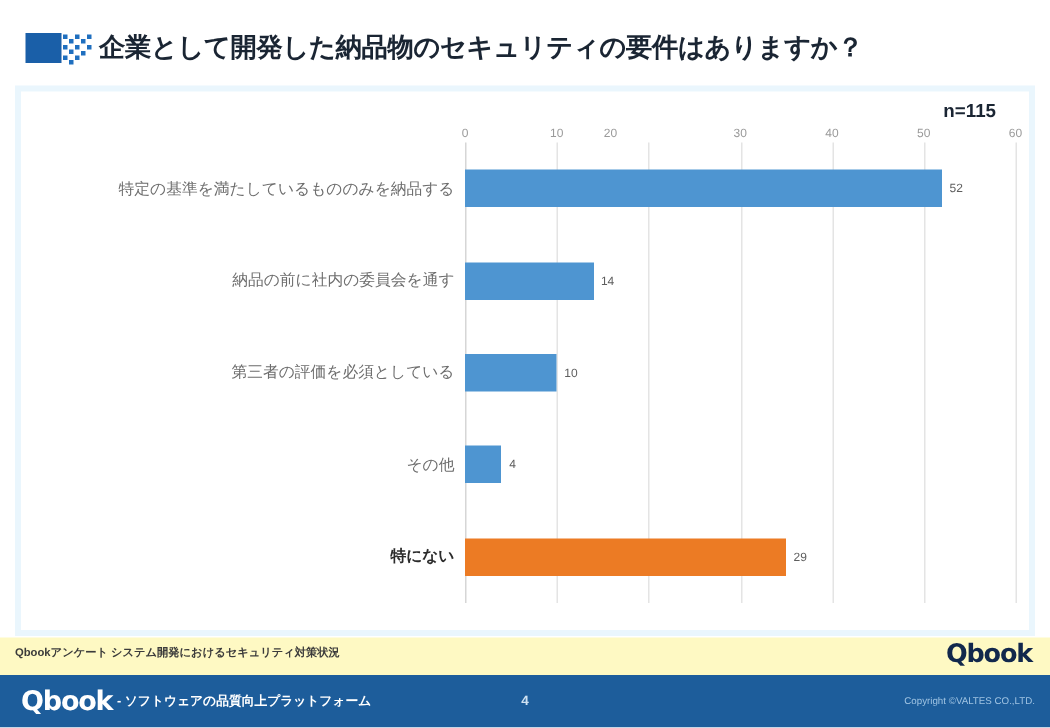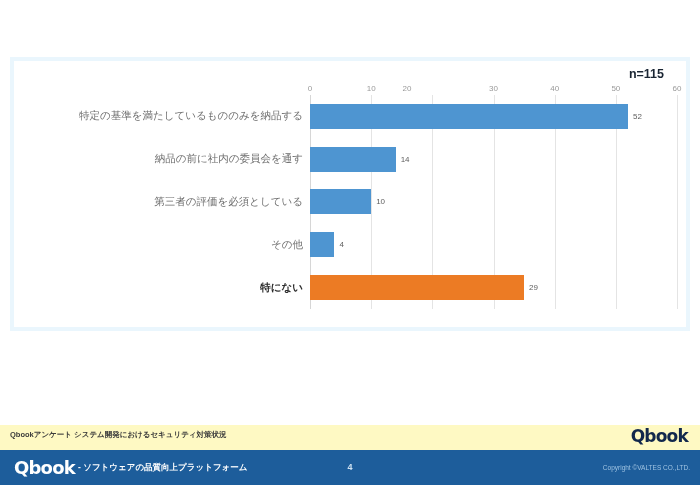--- a/index.html
+++ b/index.html
@@ -64,21 +64,21 @@
     letter-spacing: -0.2px;
     white-space: nowrap;
   }
 
   
   .panel-wrap {
     position: absolute;
     left: 10px;
     top: 57px;
     width: 680px;
-    height: 274px;
+    height: 367px;
     background: #eaf6fd;
     padding: 4px;
   }
   .panel {
     position: relative;
     width: 100%;
     height: 100%;
     background: #ffffff;
   }
 
@@ -238,20 +238,39 @@
     font-size: 6.5px;
     color: #9fc3e2;
     white-space: nowrap;
   }
 </style>
 </head>
 <body>
 
 <div class="slide">
 
+  <div class="title-bar">
+    <div class="title-mark">
+      <div class="solid"></div>
+      <div class="px" style="left:25px;top:1px;"></div>
+      <div class="px" style="left:29px;top:4px;"></div>
+      <div class="px" style="left:25px;top:8px;"></div>
+      <div class="px" style="left:33px;top:1px;"></div>
+      <div class="px" style="left:29px;top:11px;"></div>
+      <div class="px" style="left:25px;top:15px;"></div>
+      <div class="px" style="left:33px;top:8px;"></div>
+      <div class="px" style="left:37px;top:4px;"></div>
+      <div class="px" style="left:33px;top:15px;"></div>
+      <div class="px" style="left:37px;top:12px;"></div>
+      <div class="px" style="left:41px;top:1px;"></div>
+      <div class="px" style="left:41px;top:8px;"></div>
+      <div class="px" style="left:29px;top:18px;"></div>
+    </div>
+    <div class="title-text">企業として開発した納品物のセキュリティの要件はありますか？</div>
+  </div>
 
   <div class="panel-wrap">
     <div class="panel">
 
       <div class="n-label">n=115</div>
 
       <div class="axis-ticks" id="axis-layer">
           <div class="tick-label" style="left: 296px;">0</div>
           <div class="gridline axis0" style="left: 296px;"></div>
           <div class="tick-label" style="left: 357.167px;">10</div>

